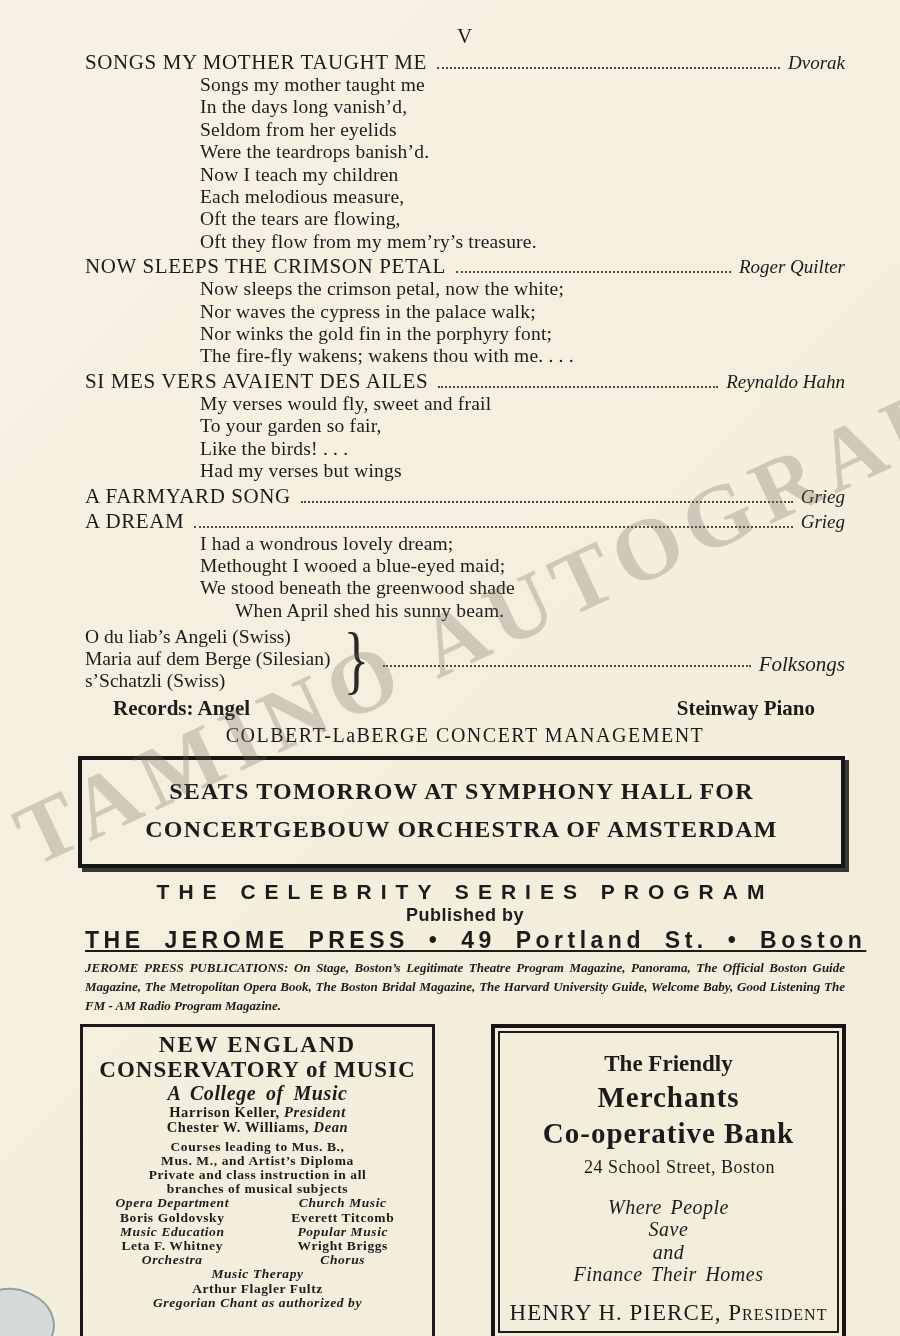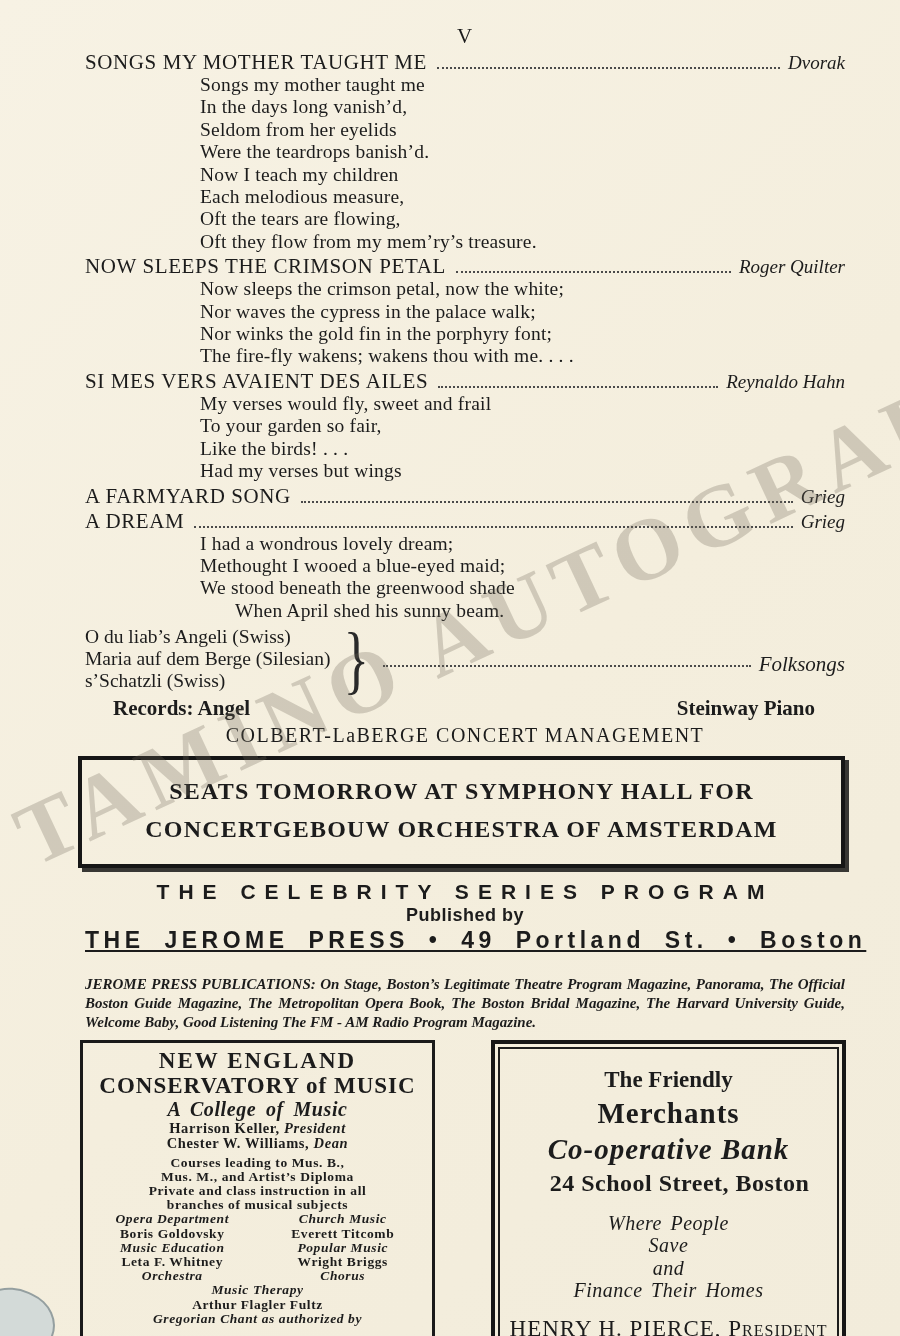--- a/index.html
+++ b/index.html
@@ -50,44 +50,44 @@
     box-shadow:4px 4px 0 0 rgba(22,22,22,.85);
     padding:12px 10px 16px; text-align:center;
   }
   .seats-line { font-weight:700; font-size:24px; letter-spacing:1.2px; line-height:38px; }
 
   .sans { font-family:"Liberation Sans", sans-serif; }
   .celebrity { text-align:center; font-weight:700; font-size:21px; letter-spacing:9px; margin-top:12px; }
   .published-by { text-align:center; font-weight:700; font-size:18px; letter-spacing:.5px; margin-top:1px; }
   .press-line { text-align:center; font-weight:700; font-size:23px; letter-spacing:4.5px; word-spacing:9px;
                 margin-top:1px; white-space:nowrap;text-decoration:underline; }
-  .publications { font-weight:700; font-style:italic; font-size:15px; line-height:18.8px;
-                  text-align:justify; margin-top:21px; }
+  .publications { font-weight:700; font-style:italic; font-size:13px; line-height:18.8px;
+                  text-align:justify; margin-top:5px; }
 
   .ads-row { display:flex; justify-content:space-between; margin:8px 0 0 -5px; width:766px; }
 
   .ad-conservatory { width:355px; height:316px; border:3px solid #1a1a1a; text-align:center;
                      font-weight:700; padding:5px 4px; letter-spacing:.6px; }
   .cons-h1 { font-size:23px; line-height:25px; letter-spacing:2px; }
   .cons-h2 { font-size:23px; line-height:25px; letter-spacing:1px; }
   .cons-college { font-style:italic; font-size:20px; line-height:23px; font-weight:700; word-spacing:4px; }
   .cons-name { font-size:14.5px; line-height:15.5px; }
   .cons-role { font-style:italic; }
   .cons-body { font-size:13.5px; line-height:14.2px; margin-top:4px; }
   .cons-line { white-space:nowrap; }
   .cons-frow { display:flex; }
   .cons-frow span { flex:1 1 50%; white-space:nowrap; }
   .italic { font-style:italic; }
 
   .ad-bank-outer { width:355px; height:316px; border:4px solid #161616; }
   .ad-bank-inner { margin:3px; border:2px solid #1c1c1c; height:302px; text-align:center; padding-top:16px; }
   .bank-friendly { font-weight:700; font-size:23px; line-height:30px; }
   .bank-merchants { font-weight:700; font-size:29px; line-height:36px; letter-spacing:1px; }
-  .bank-coop { font-weight:700; font-size:29px; line-height:36px; letter-spacing:1px;font-style:italic; }
-  .bank-street { font-weight:700; font-size:24px; line-height:33px; letter-spacing:.5px;padding-left:22px; }
+  .bank-coop { font-weight:700; font-size:29px; line-height:36px; letter-spacing:1px; }
+  .bank-street { font-weight:400; font-size:18px; line-height:33px; letter-spacing:.5px;padding-left:22px; }
   .bank-slogan { font-style:italic; font-size:20px; line-height:22.5px; letter-spacing:.5px; word-spacing:3px; }
   .bank-slogan-wrap { margin-top:12px; }
   .bank-president { font-size:23px; letter-spacing:1px; margin-top:14px; }
   .smallcaps { font-variant:small-caps; letter-spacing:1px; }
 </style>
 </head>
 <body>
 
 <div class="page">
   <div class="watermark">TAMINO AUTOGRAPHS</div>

